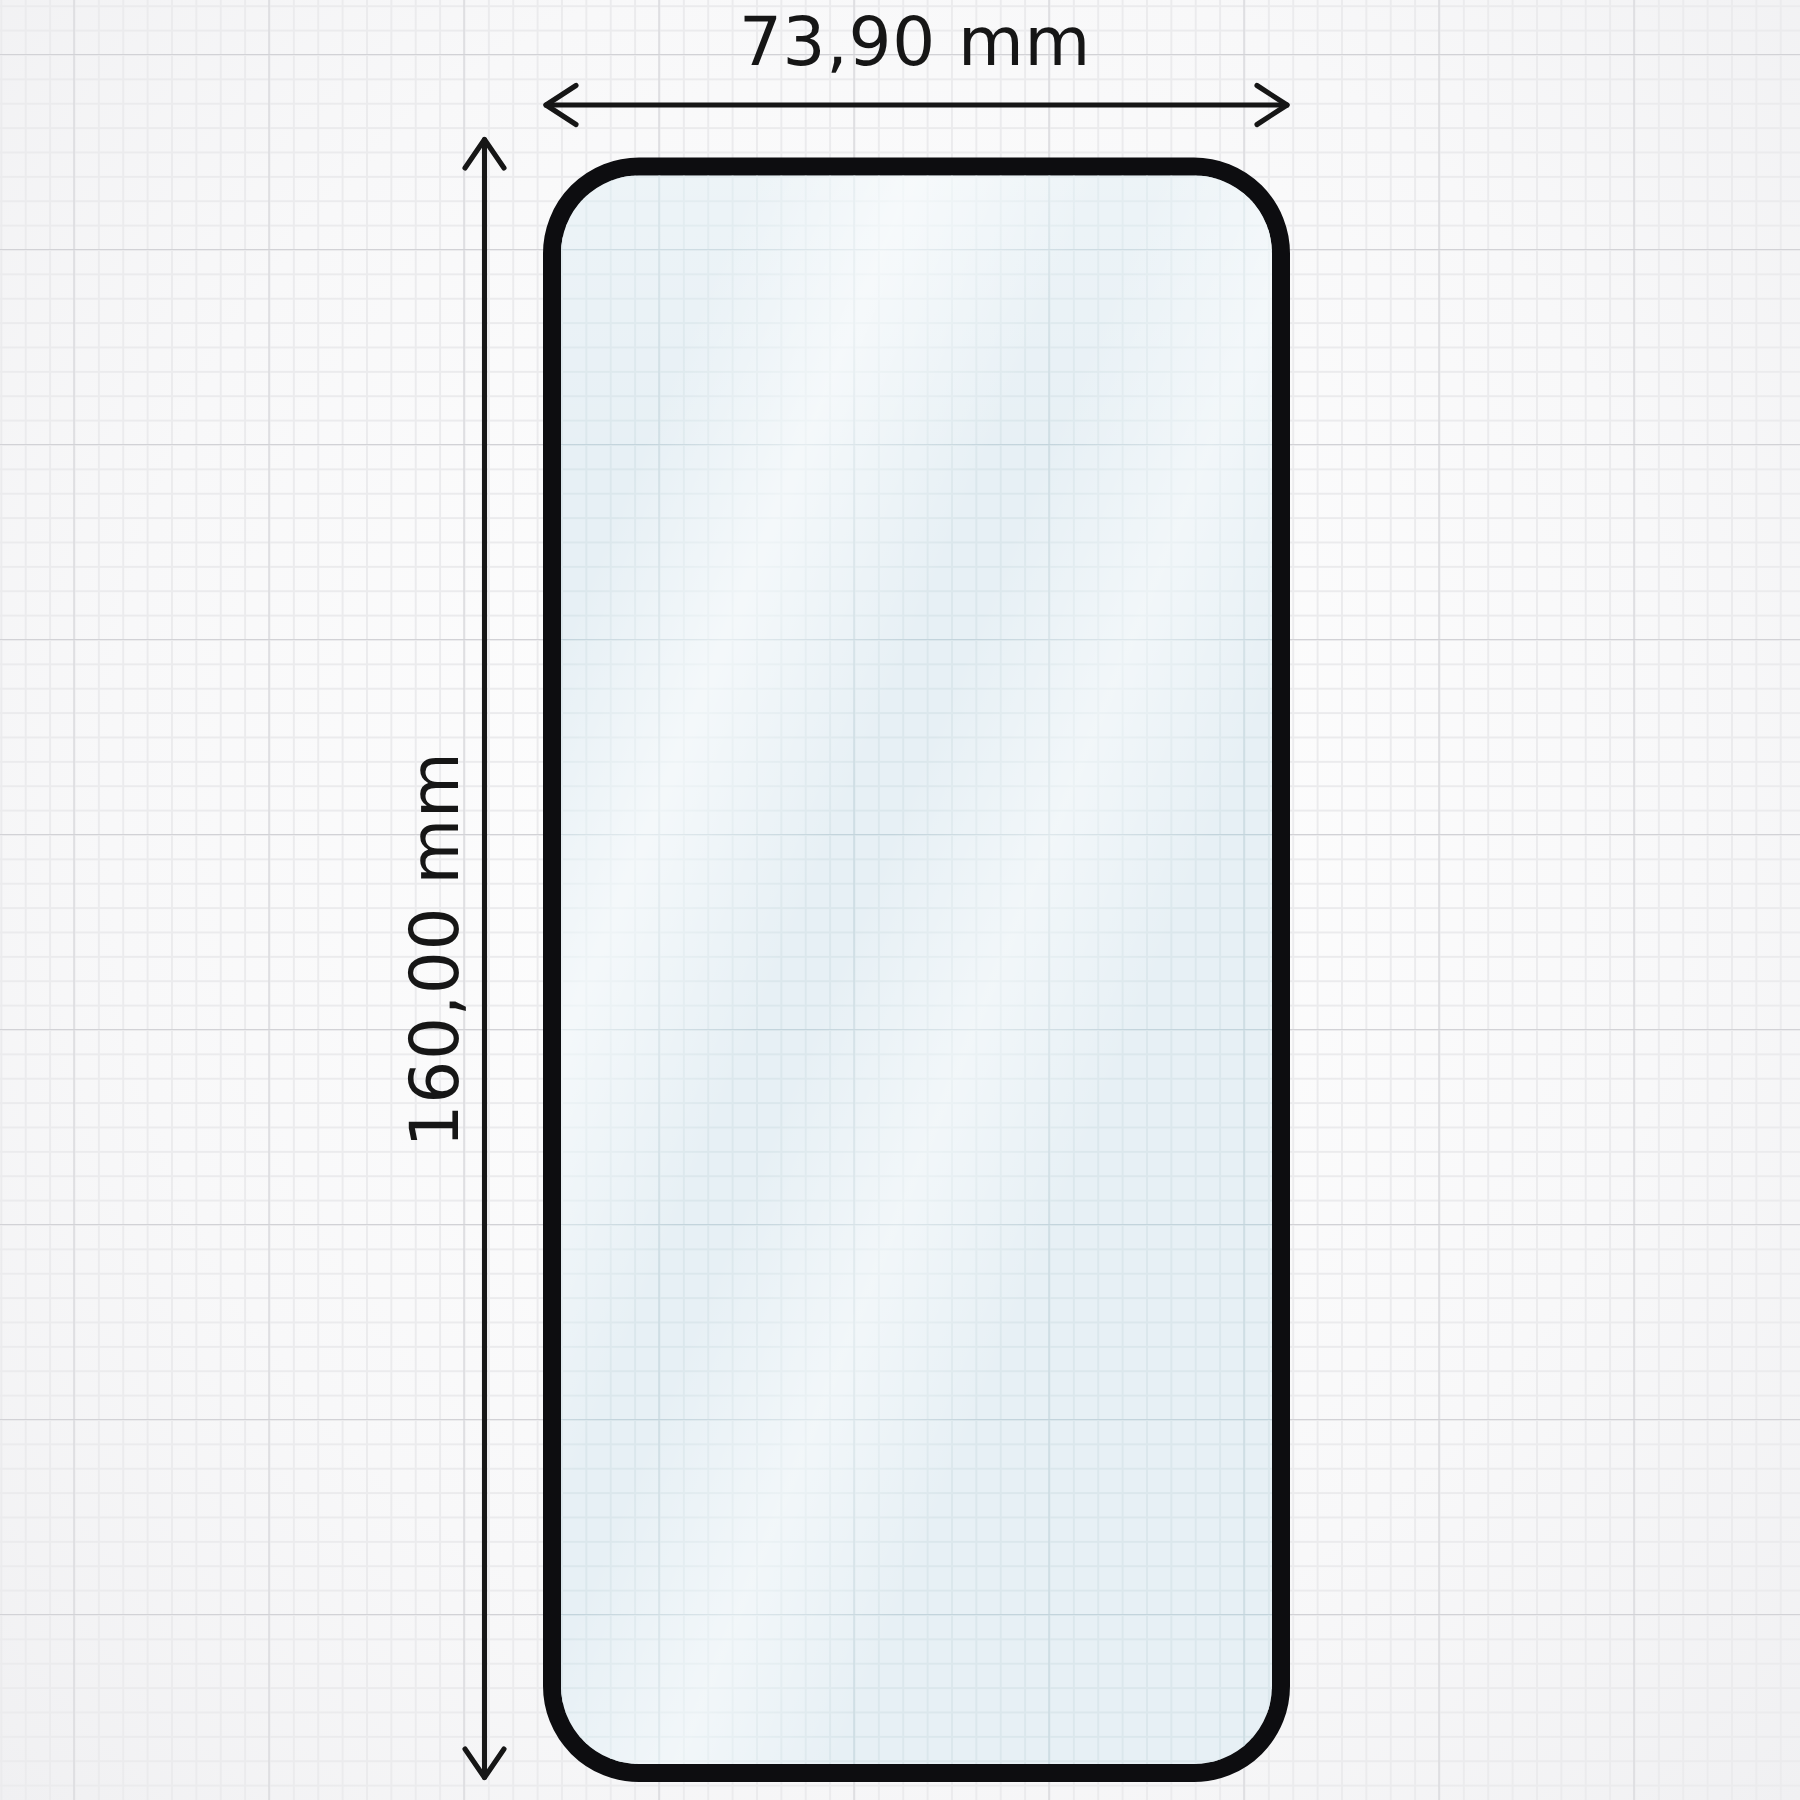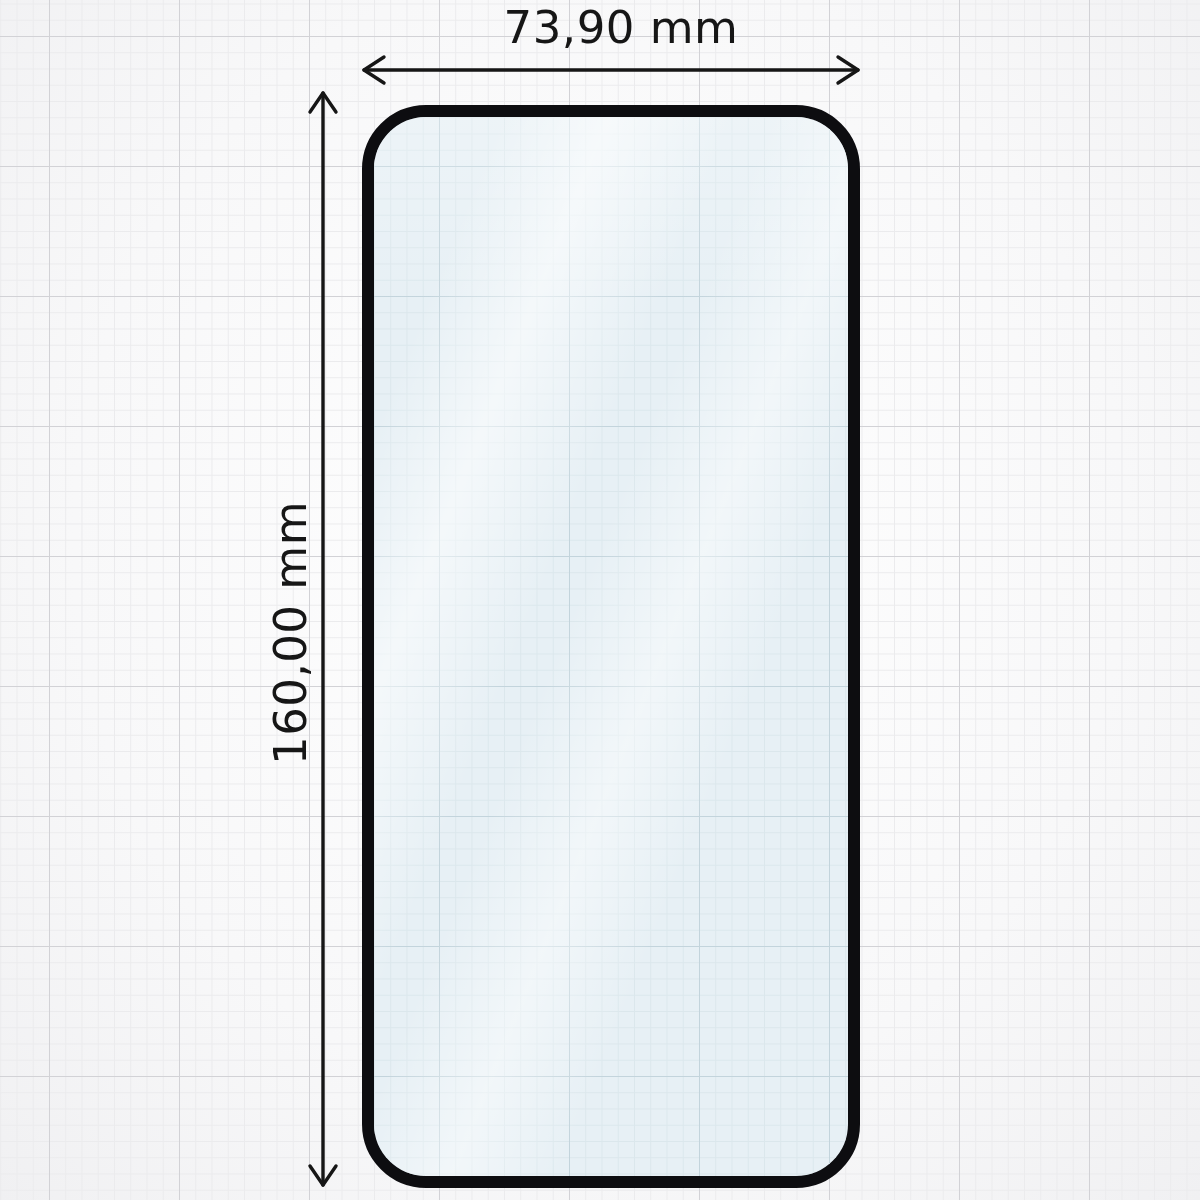--- a/index.html
+++ b/index.html
@@ -100,21 +100,21 @@
   .dim-label {
     position: absolute;
     color: var(--c-dimension, #161616);
     font-size: 45px;
     font-weight: 500;
     letter-spacing: 0.5px;
     line-height: 1;
     white-space: nowrap;
   }
   .dim-label-width {
-    left: 372px;
+    left: 361px;
     top: 5px;
     width: 498px;
     text-align: center;
   }
   .dim-label-height {
     left: 290px;
     top: 633px;
     transform: translate(-50%, -50%) rotate(-90deg);
   }
 </style>

